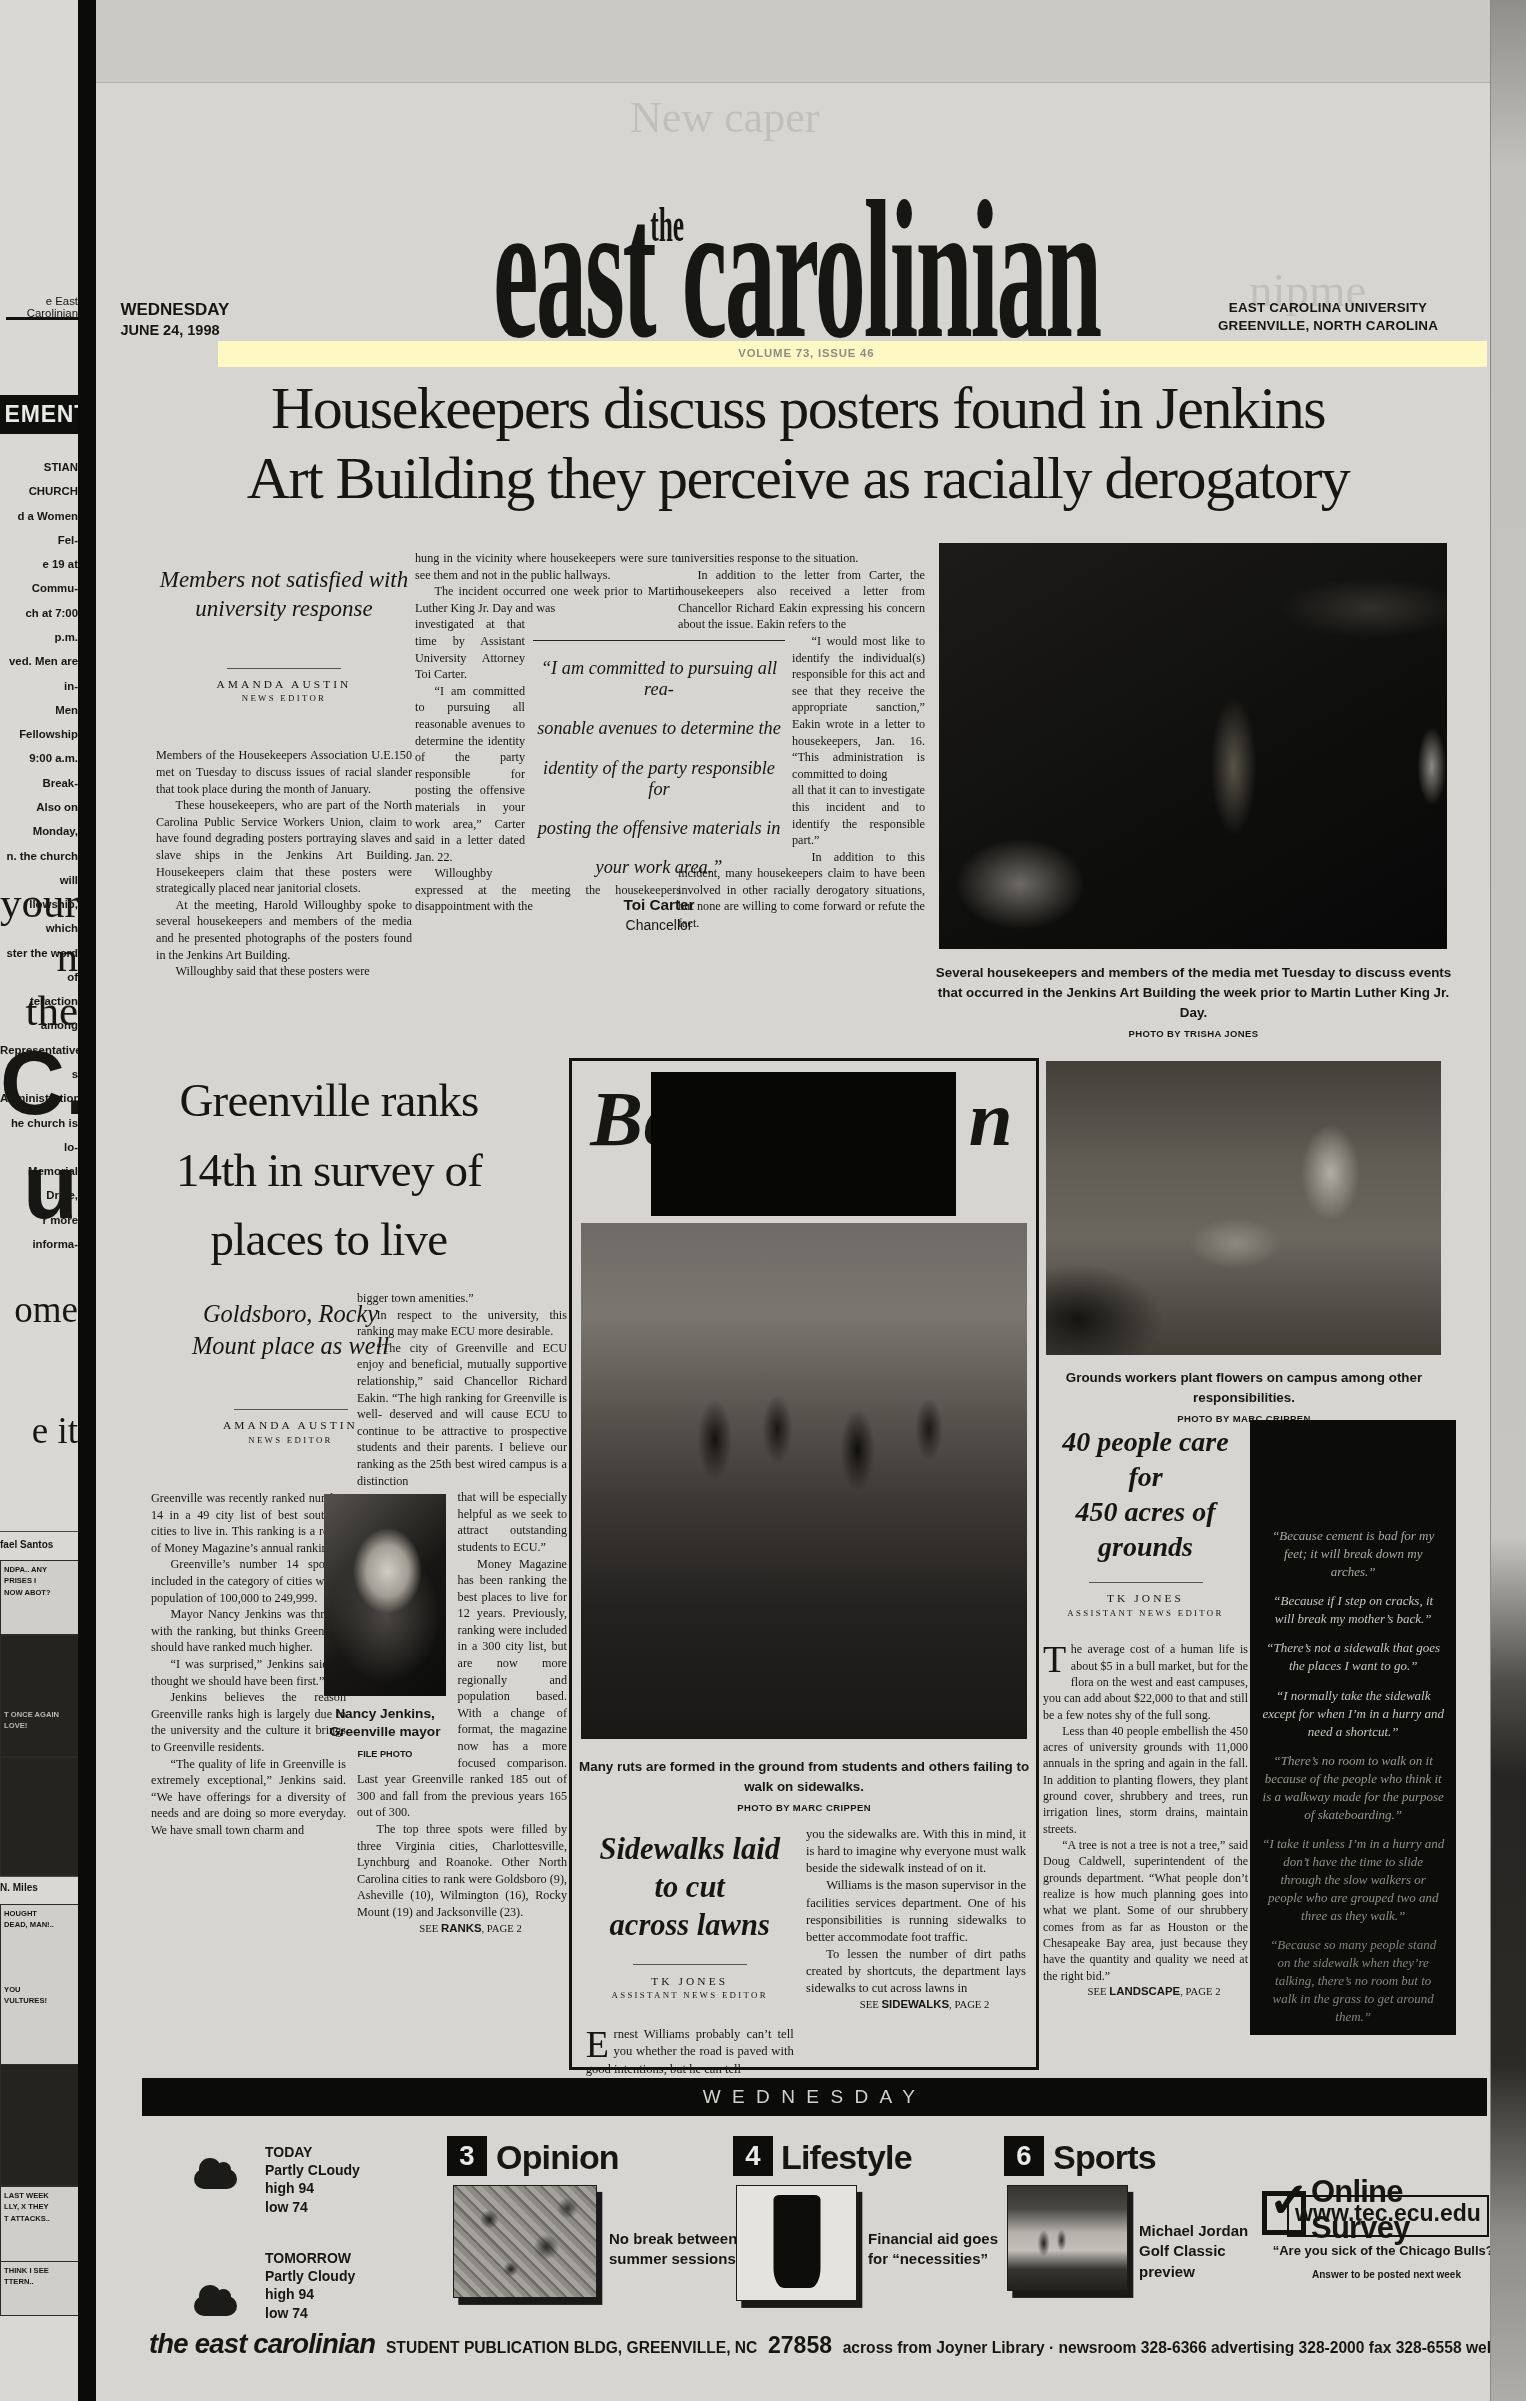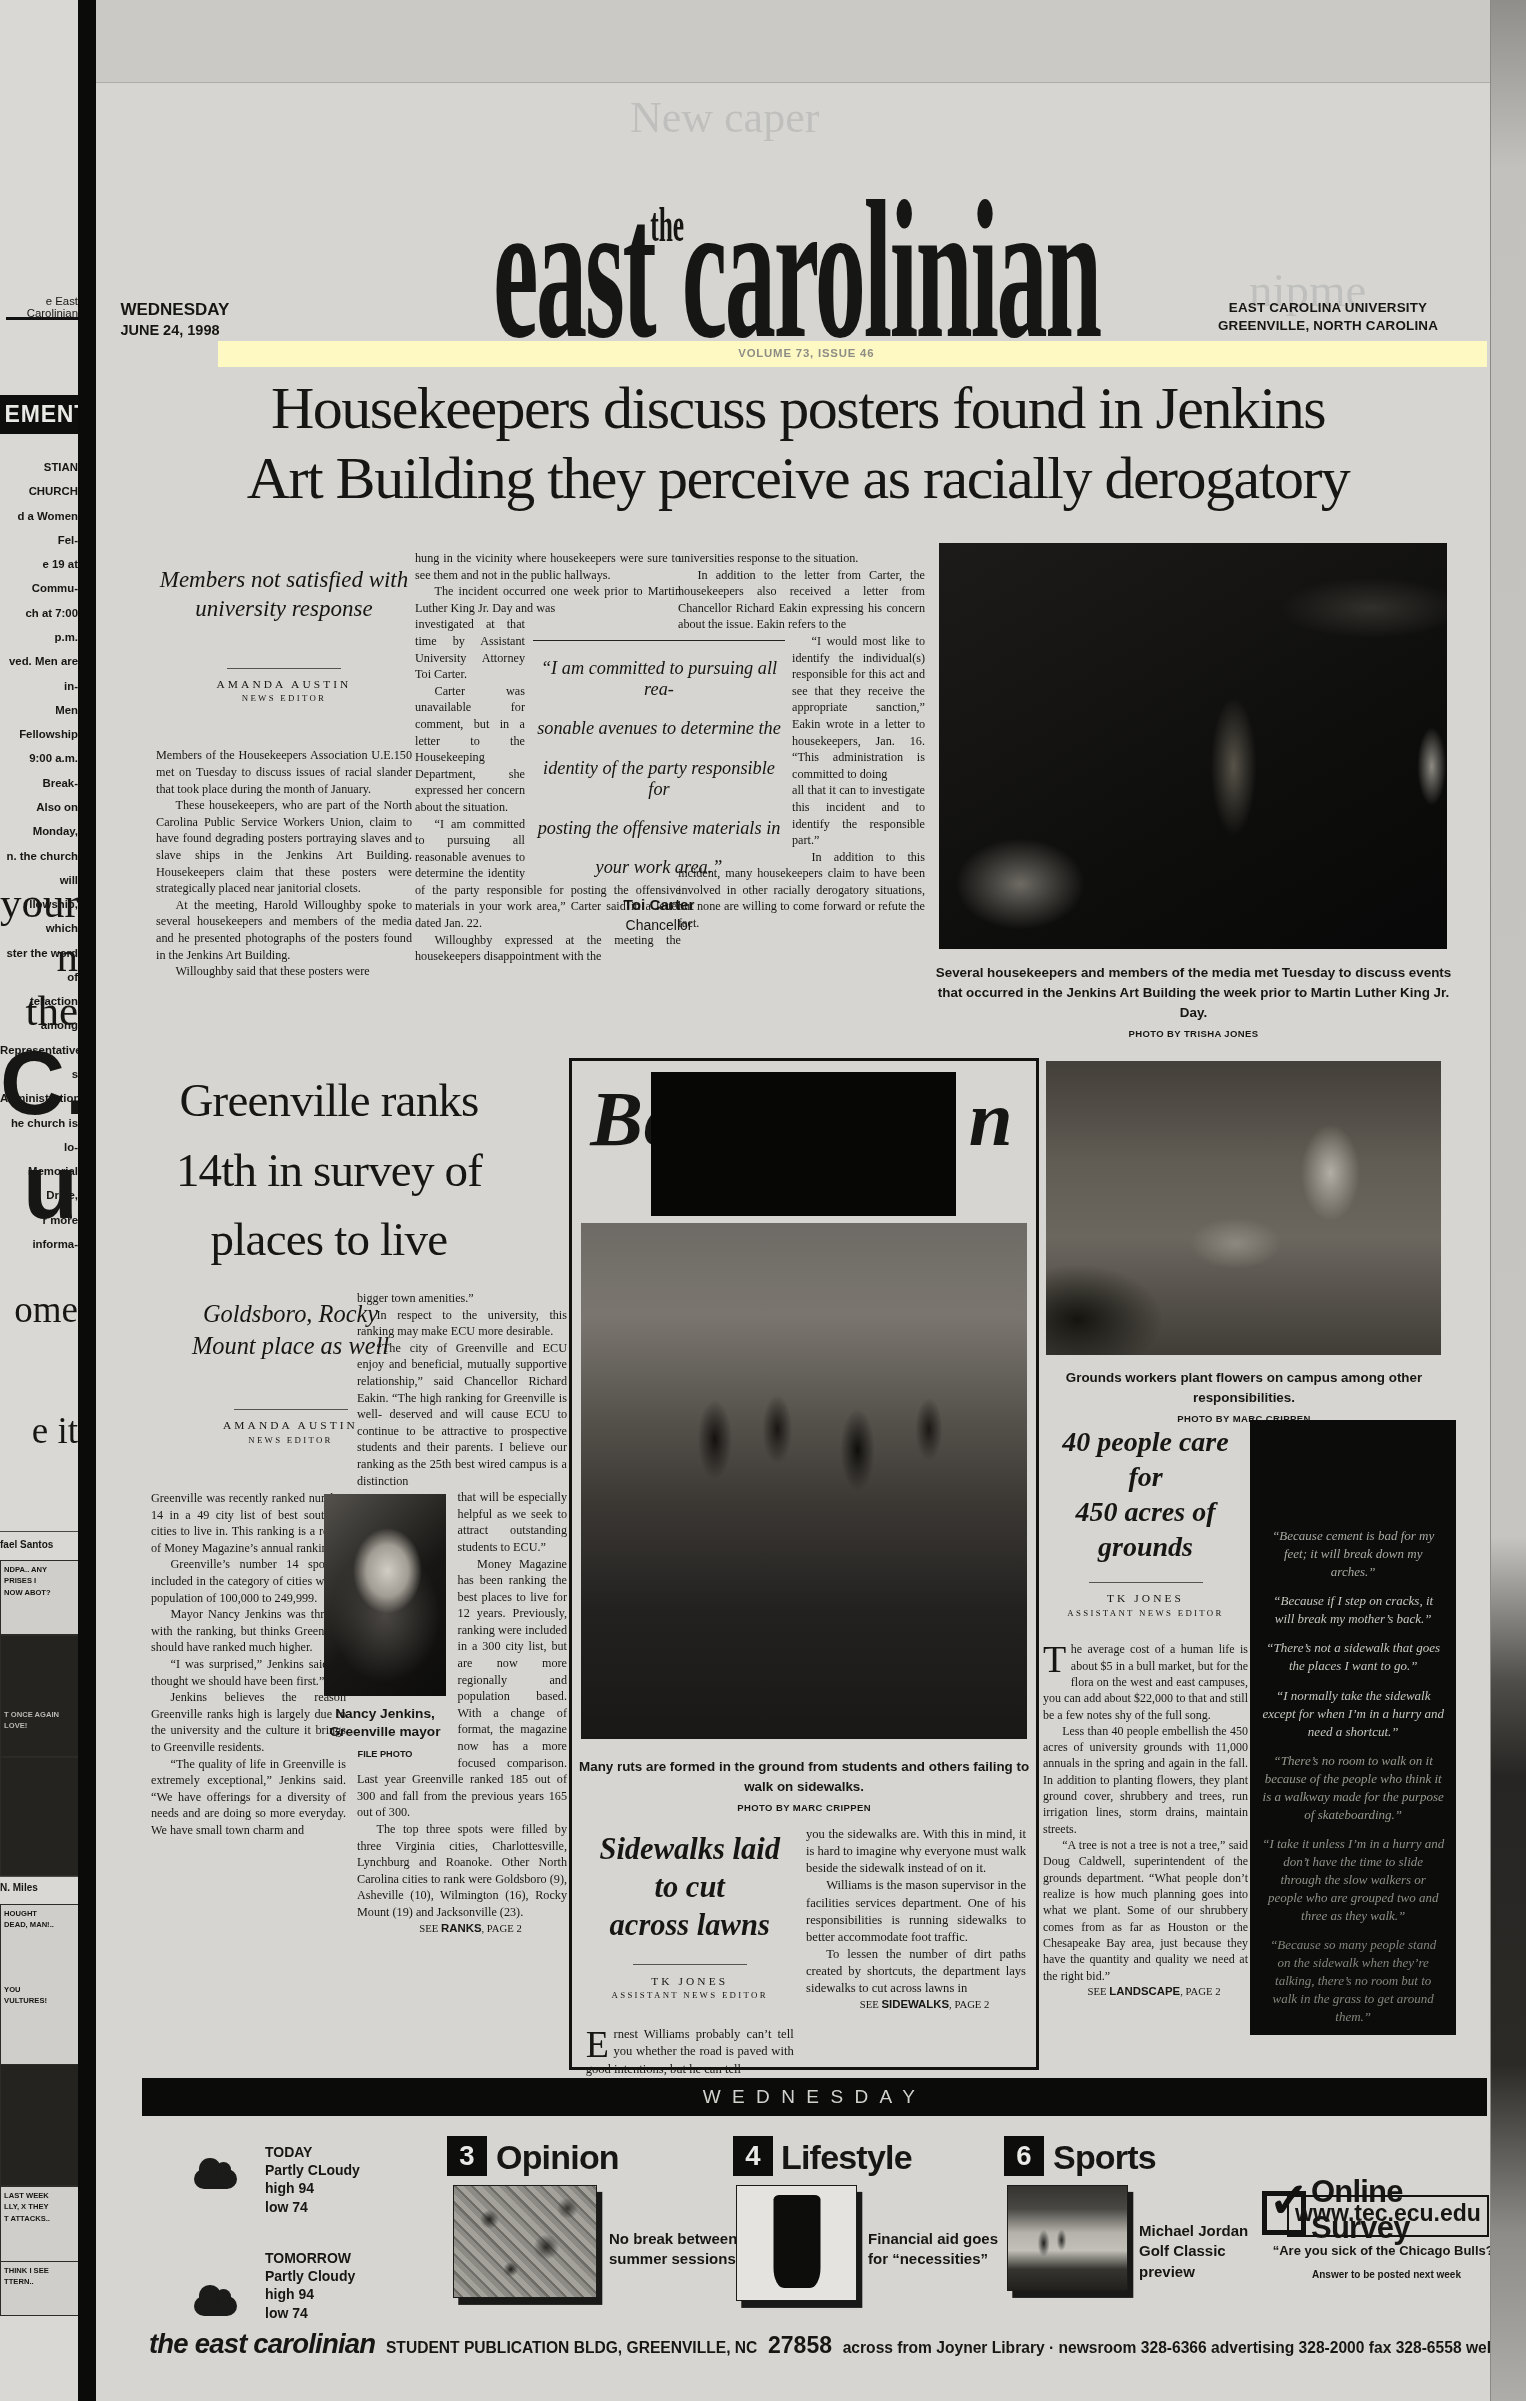--- a/index.html
+++ b/index.html
@@ -270,21 +270,20 @@
         <p>At the meeting, Harold Willoughby spoke to several housekeepers and members of the media and he presented photographs of the posters found in the Jenkins Art Building.</p>
         <p>Willoughby said that these posters were</p>
       </div>
     </div>
 
     <div class="abs body" style="left:319px;top:550px;width:266px;">
       <p class="ni">hung in the vicinity where housekeepers were sure to see them and not in the public hallways.</p>
       <p>The incident occurred one week prior to Martin Luther King Jr. Day and was</p>
       <div class="sp2"></div>
       <p class="ni" able="false">investigated at that time by Assistant University Attorney Toi Carter.</p>
-      <p>Carter was unavailable for comment, but in a letter to the Housekeeping Department, she expressed her concern about the situation.</p>
       <p>“I am committed to pursuing all reasonable avenues to determine the identity of the party responsible for posting the offensive materials in your work area,” Carter said in a letter dated Jan. 22.</p>
       <p>Willoughby expressed at the meeting the housekeepers disappointment with the</p>
     </div>
 
     <div class="abs body" style="left:582px;top:550px;width:247px;">
       <p class="ni">universities response to the situation.</p>
       <p>In addition to the letter from Carter, the housekeepers also received a letter from Chancellor Richard Eakin expressing his concern about the issue. Eakin refers to the</p>
       <div class="sp3"></div>
       <p>“I would most like to identify the individual(s) responsible for this act and see that they receive the appropriate sanction,” Eakin wrote in a letter to housekeepers, Jan. 16. “This administration is committed to doing</p>
       <p class="ni">all that it can to investigate this incident and to identify the responsible part.”</p>

